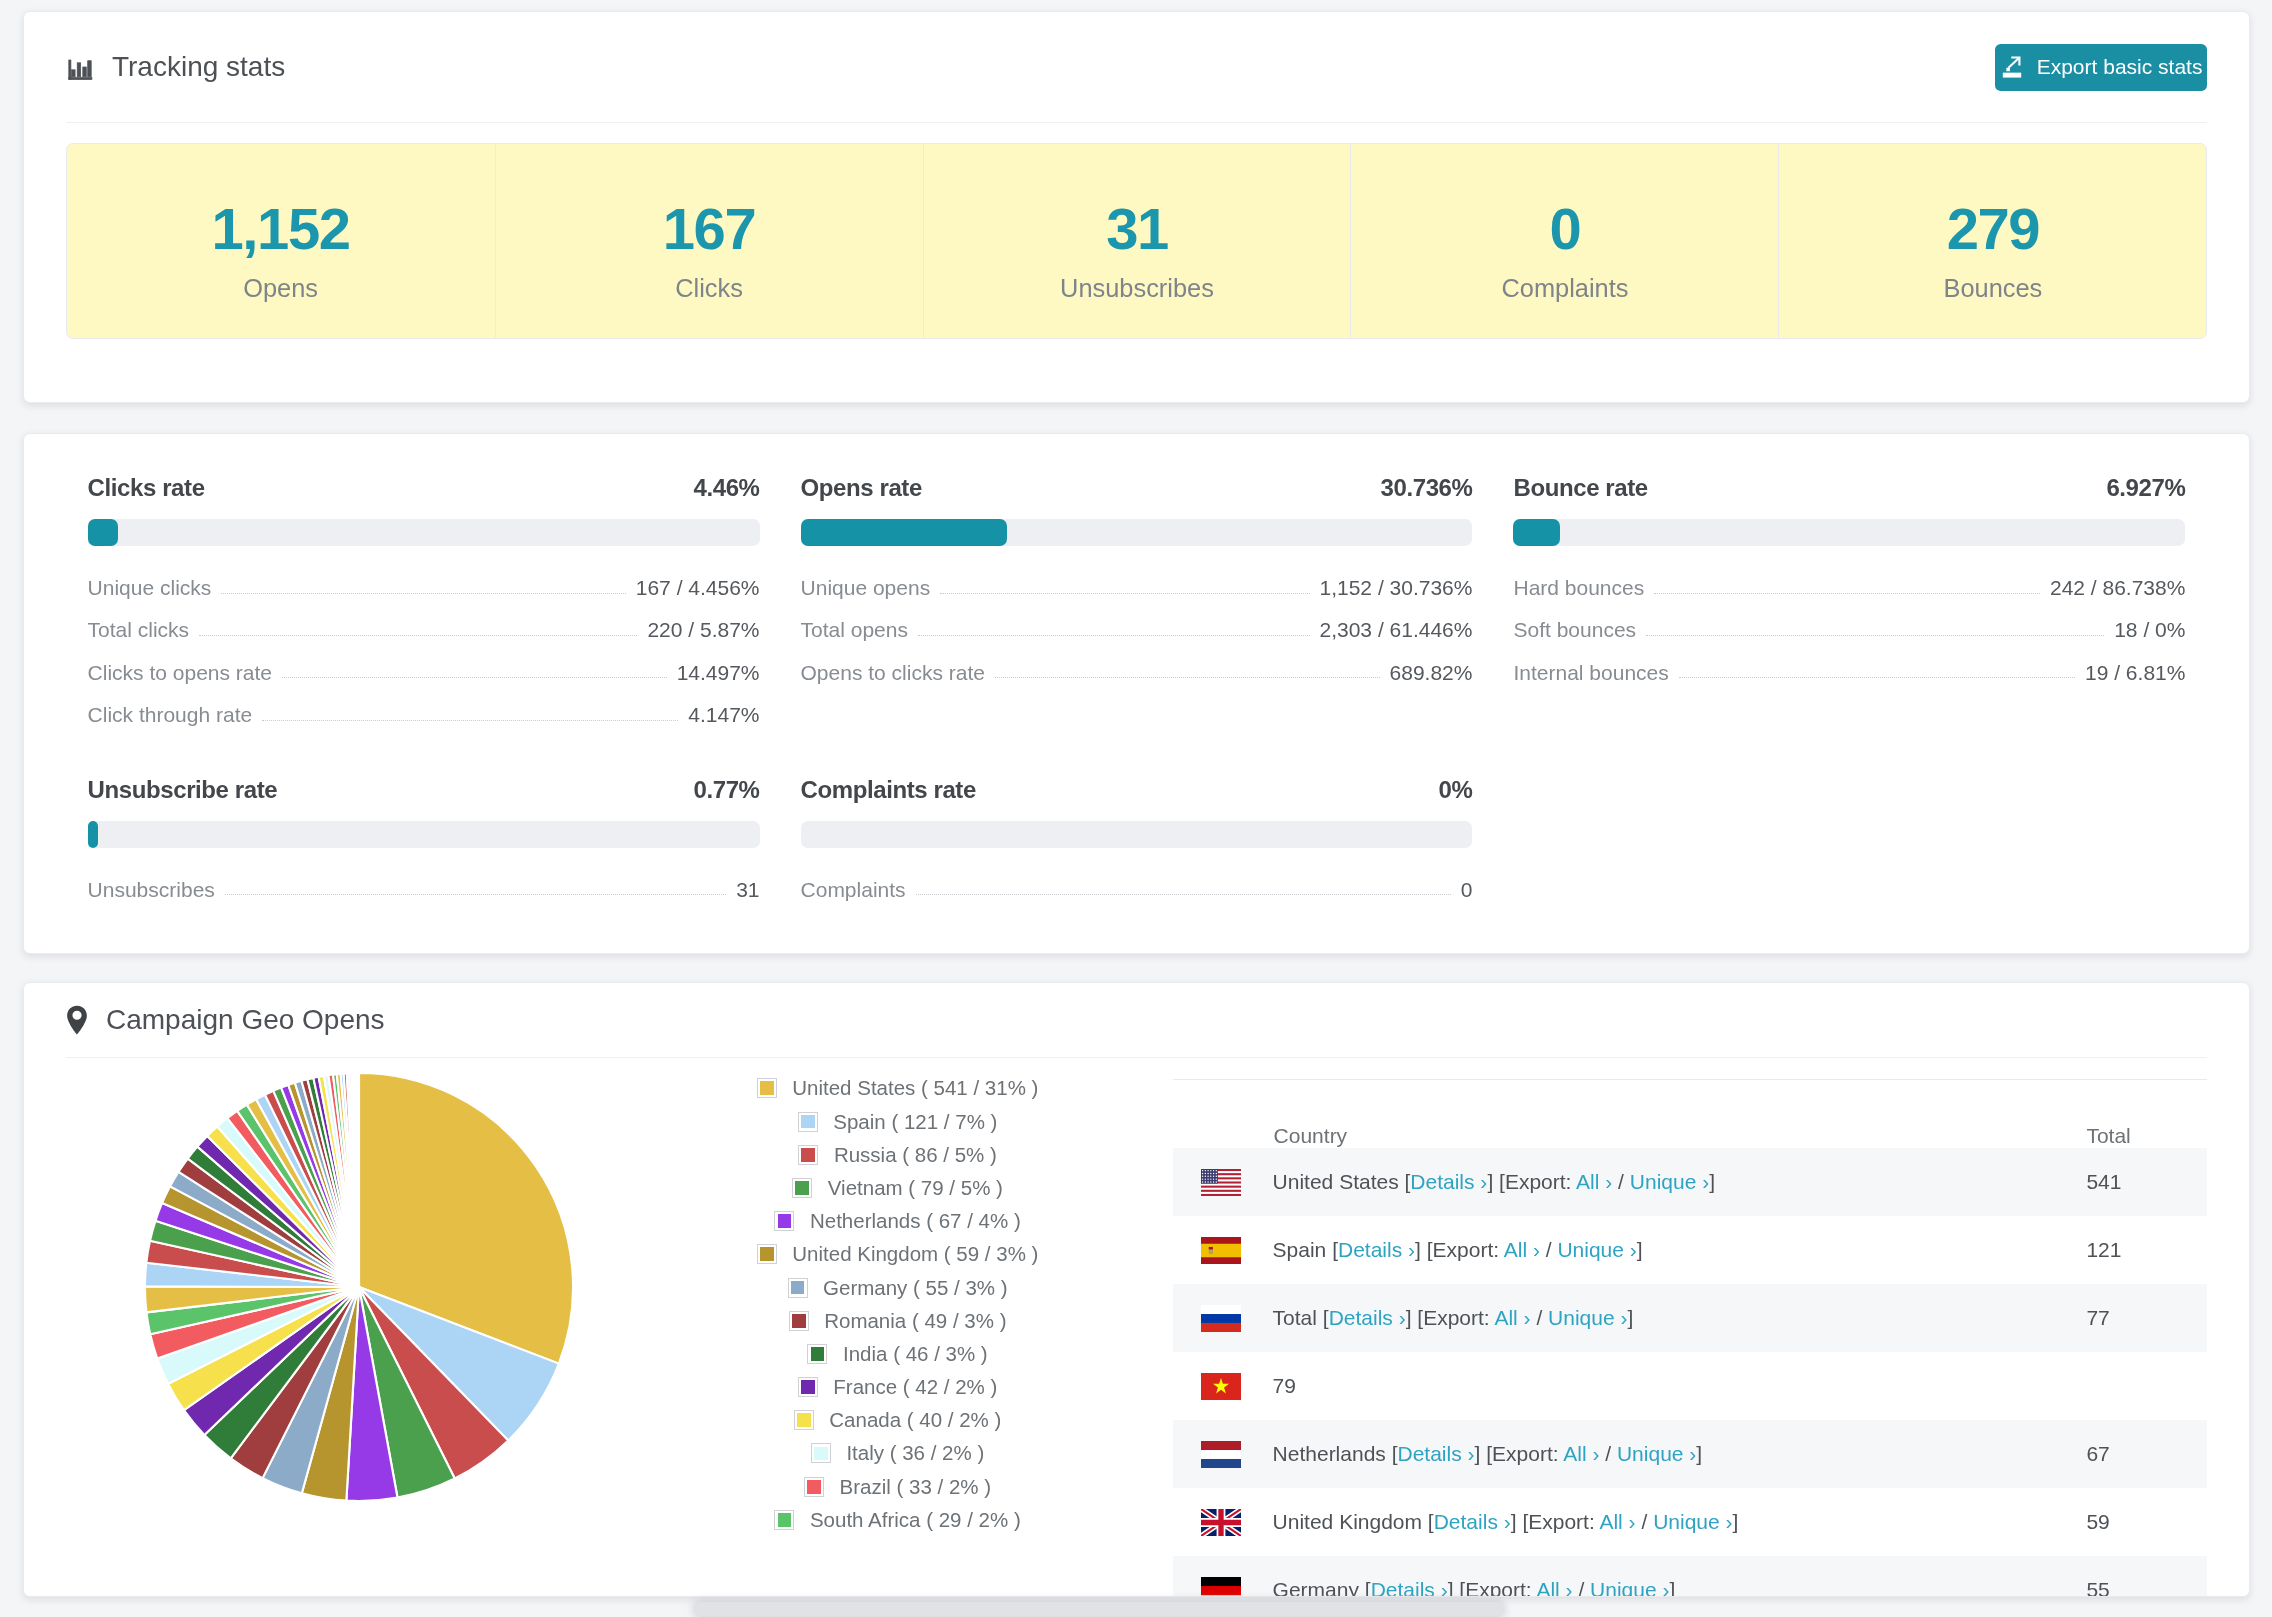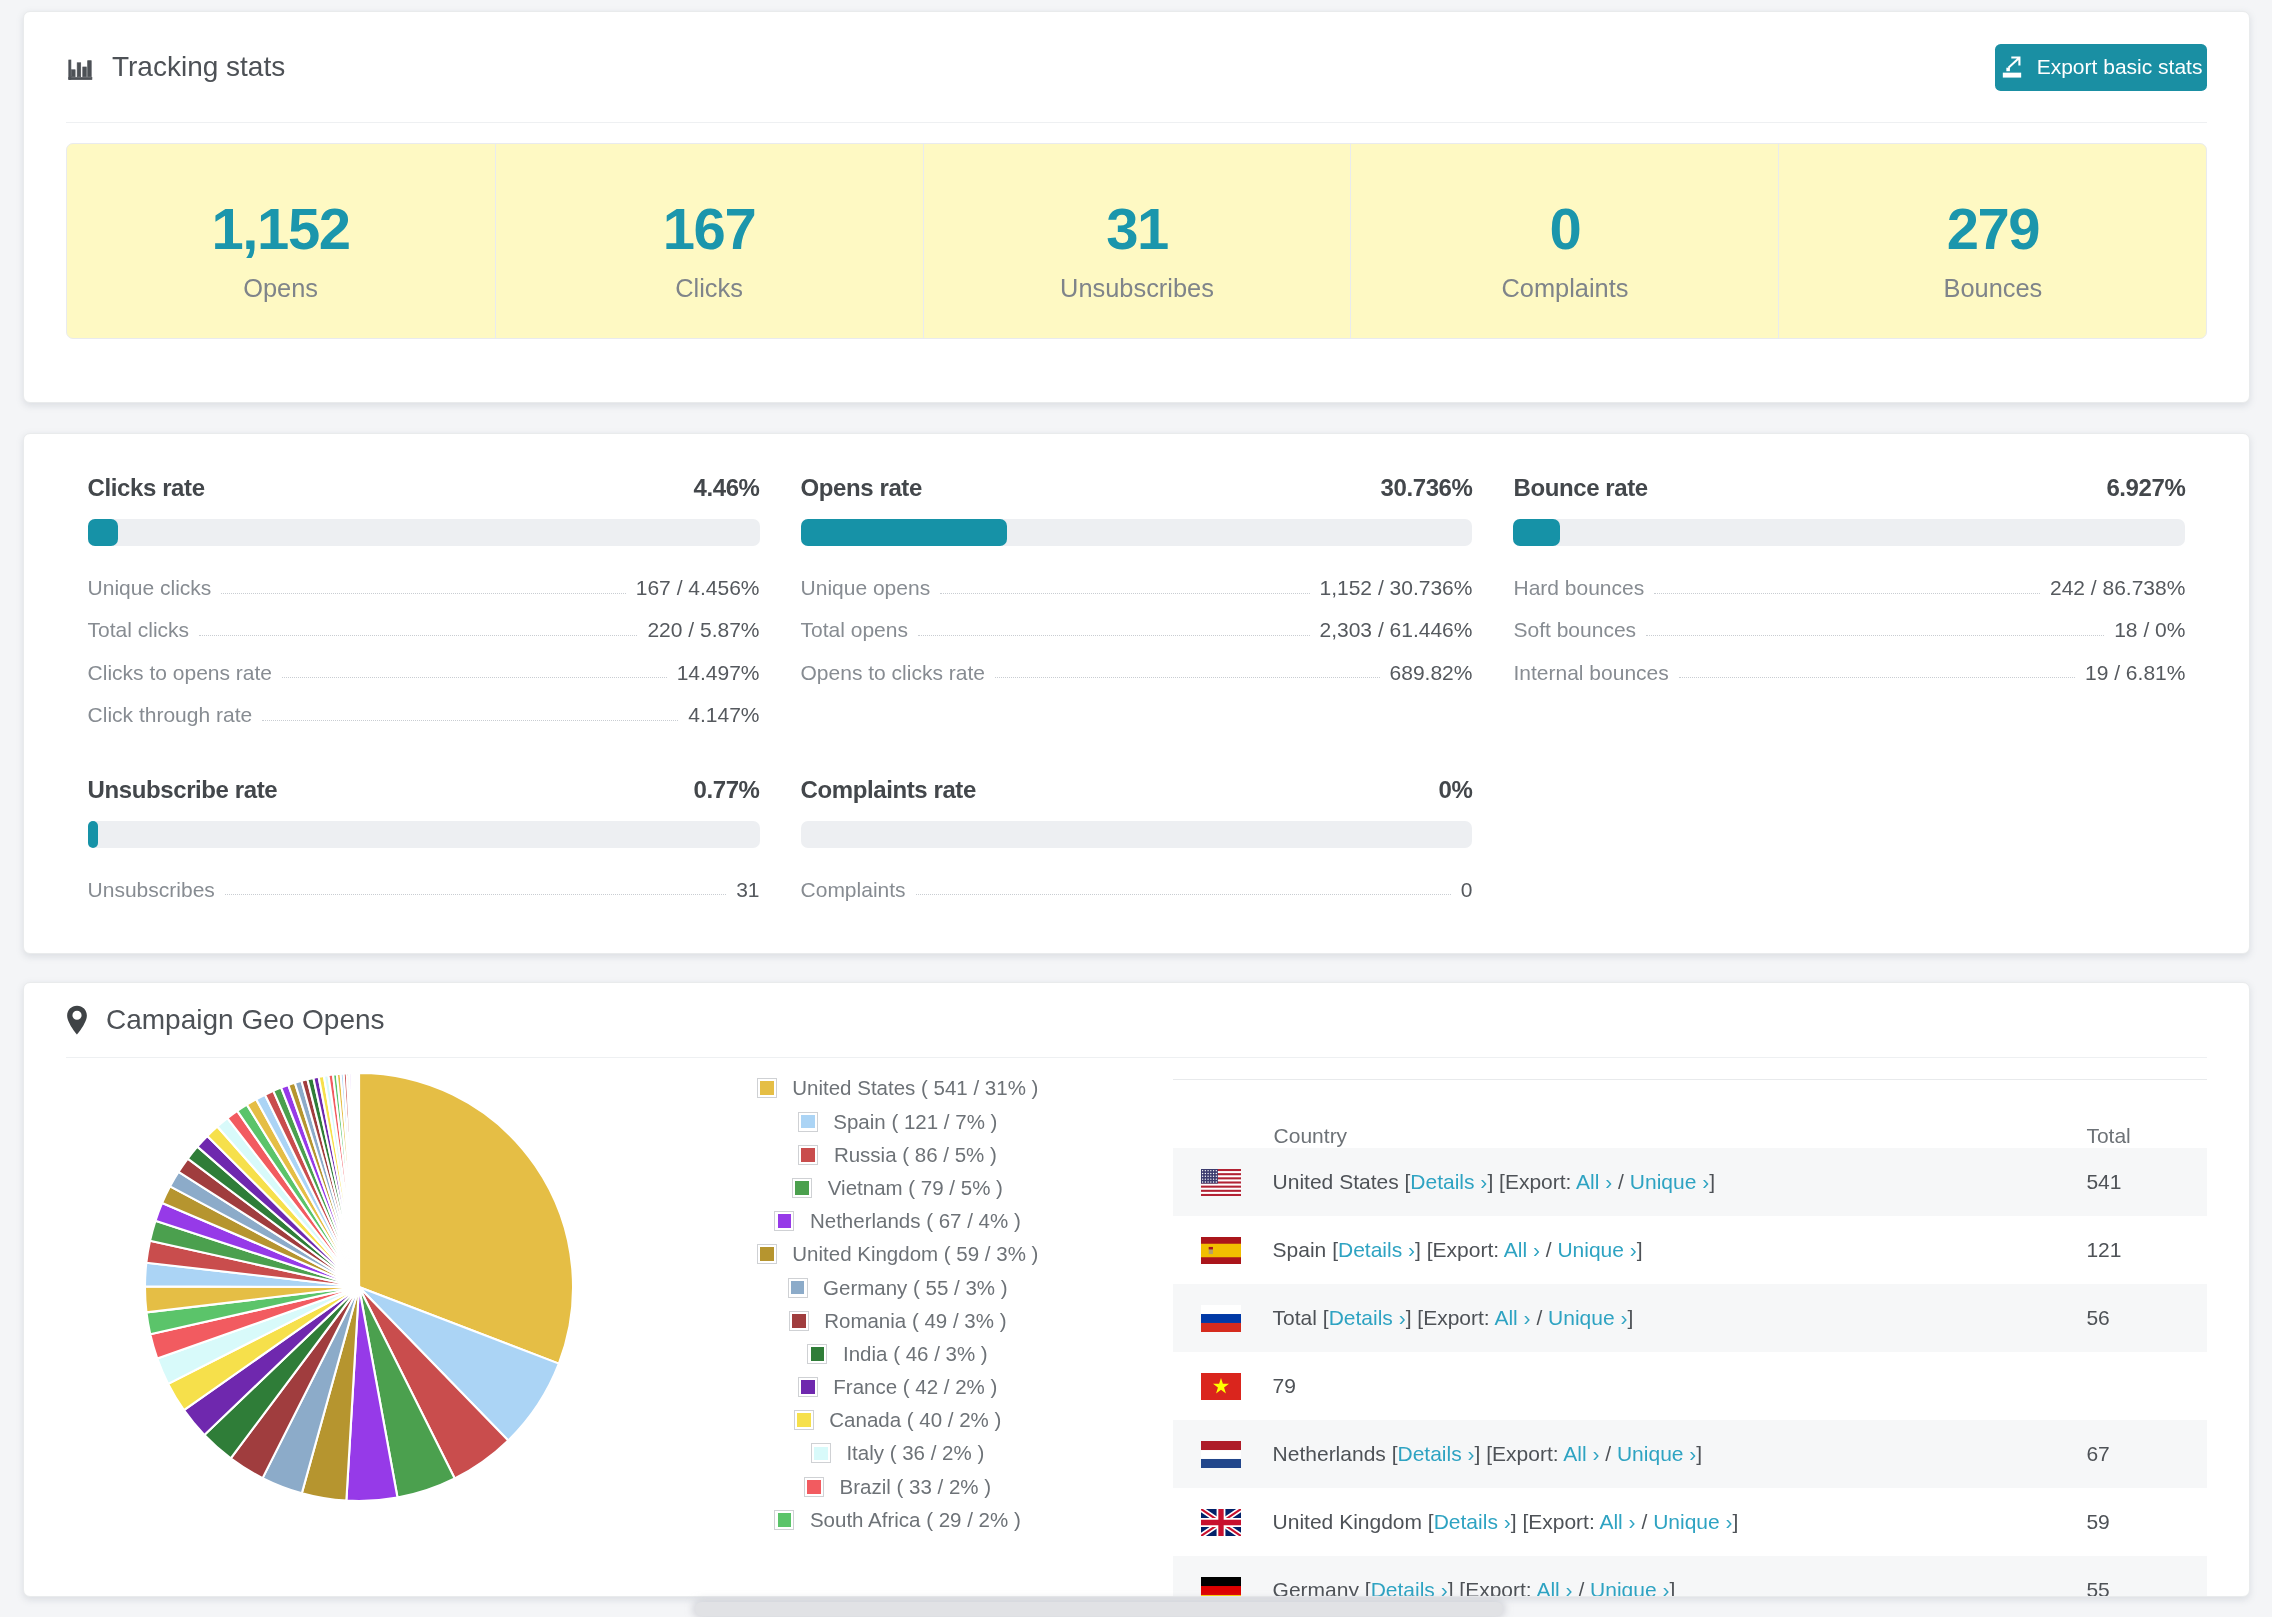--- a/index.html
+++ b/index.html
@@ -490,21 +490,21 @@
           </div>
           <div class="t-row">
             <span class="flag">
               <svg viewBox="0 0 57 38" preserveAspectRatio="none">
                 <rect width="57" height="38" fill="#fff"></rect>
                 <rect y="12.7" width="57" height="12.6" fill="#0039A6"></rect>
                 <rect y="25.3" width="57" height="12.7" fill="#D52B1E"></rect>
               </svg>
             </span>
             <span class="c-country"><span>Total [</span><a class="geo-link">Details ›</a><span>] [Export: </span><a class="geo-link">All ›</a><span> / </span><a class="geo-link">Unique ›</a><span>]</span></span>
-            <span class="c-total">56</span>
+            <span class="c-total">77</span>
           </div>
           <div class="t-row">
             <span class="flag">
               <svg viewBox="0 0 57 38" preserveAspectRatio="none">
                 <rect width="57" height="38" fill="#DA251D"></rect>
                 <polygon points="28.50,7.00 31.19,15.29 39.91,15.29 32.86,20.42 35.55,28.71 28.50,23.58 21.45,28.71 24.14,20.42 17.09,15.29 25.81,15.29" fill="#FFFF00"></polygon>
               </svg>
             </span>
             <span class="c-total">79</span>
           </div>

